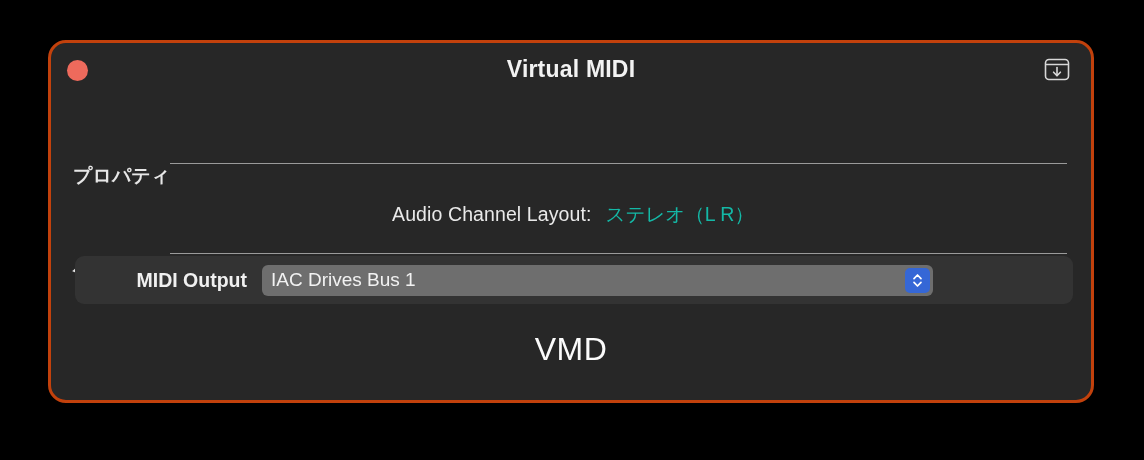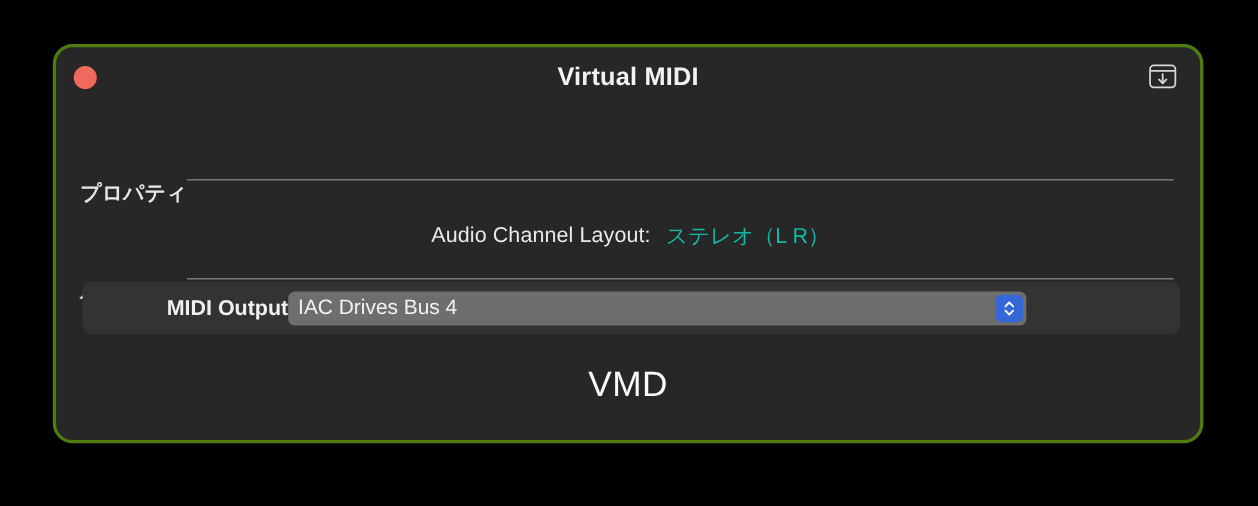--- a/index.html
+++ b/index.html
@@ -16,21 +16,21 @@
   }
 
   
   .plugin-window {
     position: absolute;
     left: 48px;
     top: 40px;
     width: 1046px;
     height: 363px;
     background: #272727;
-    border: 3px solid #4d7c0f;
+    border: 3px solid #c2410c;
     border-radius: 18px;
     box-sizing: border-box;
     overflow: hidden;
   }
 
   
   .titlebar {
     position: relative;
     height: 56px;
   }
@@ -117,20 +117,21 @@
     top: 213px;
     height: 48px;
     background: #333333;
     border-radius: 9px;
     display: flex;
     align-items: center;
   }
   .param-label {
     width: 187px;
     text-align: right;
+    padding-right: 15px;
     box-sizing: border-box;
     color: #f0f0f0;
     font-size: 19.5px;
     font-weight: bold;
   }
   .popup-button {
     position: relative;
     flex: 1;
     margin-right: 140px;
     height: 31px;
@@ -209,21 +210,21 @@
 
   <div class="section-header" id="sec-parameters">
     <span class="label">パラメータ</span>
     <span class="rule"></span>
   </div>
 
   <div class="param-band">
     <span class="param-label">MIDI Output</span>
 
     <div class="popup-button">
-      <span class="popup-value">IAC Drives Bus 4</span>
+      <span class="popup-value">IAC Drives Bus 1</span>
 
       <span class="popup-stepper">
         <svg width="13" height="17" viewBox="0 0 13 17" fill="none" stroke="#ffffff" stroke-width="1.7" stroke-linecap="round" stroke-linejoin="round">
           <polyline points="3,6.6 6.5,3 10,6.6"></polyline>
           <polyline points="3,10.4 6.5,14 10,10.4"></polyline>
         </svg>
       </span>
     </div>
   </div>
 

